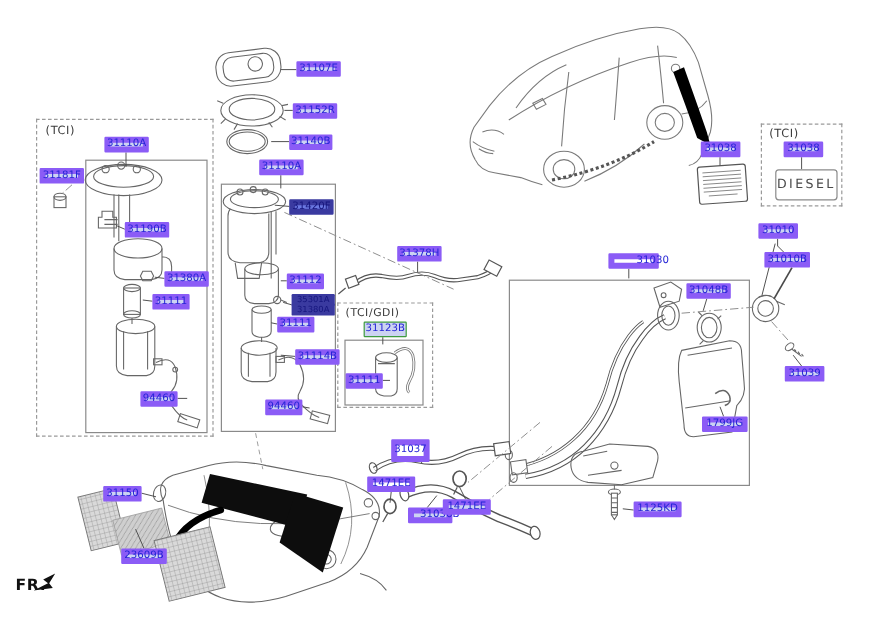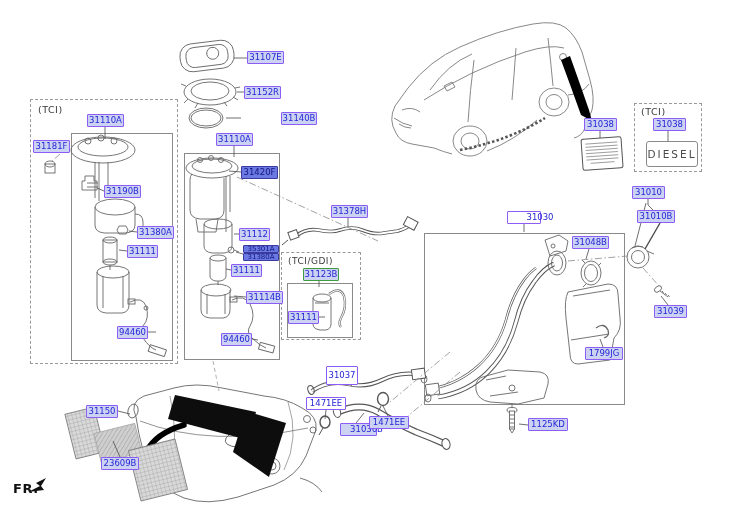--- a/index.html
+++ b/index.html
@@ -3,21 +3,21 @@
 <meta charset="utf-8">
 <style>
   html,body{margin:0;padding:0;background:#fff;}
   #stage{position:relative;width:735px;height:528px;background:#ffffff;overflow:hidden;
          font-family:"DejaVu Sans","Liberation Sans",sans-serif;}
   #stage svg{position:absolute;left:0;top:0;}
   .gbox{position:absolute;box-sizing:border-box;}
   .dashed{border:1px dashed #9a9a9a;}
   .solid{border:1px solid #8a8a8a;}
   .grouptxt{position:absolute;color:#3a3a3a;font-size:9.5px;letter-spacing:0.5px;}
-  .plabel{position:absolute;box-sizing:border-box;border:1px solid #8b5cf6;background:#ccd3f2;
+  .plabel{position:absolute;box-sizing:border-box;border:5px solid #8b5cf6;background:#ccd3f2;
           color:#2525d5;font-size:8.5px;display:flex;align-items:center;justify-content:center;
           border-radius:1px;white-space:nowrap;line-height:1;}
   .plabel.white{background:#ffffff;}
   .plabel.highlight{background:#6b79e2;color:#16167e;border-color:#3a3aa0;}
   .plabel.green{border:1.5px solid #3f9b3f;}
   .plabel.small{font-size:7px;text-align:right;}
   #diesel-box{position:absolute;left:646px;top:141px;width:50px;height:24px;border:1.5px solid #8a8a8a;
           border-radius:3px;display:flex;align-items:center;justify-content:center;
           color:#4a4a4a;font-size:10.5px;letter-spacing:2px;}
   #fr{position:absolute;left:13px;top:481px;color:#111;font-size:13px;font-weight:bold;letter-spacing:0.5px;}
@@ -274,21 +274,21 @@
 
   <div id="diesel-box">
     <span>DIESEL</span>
   </div>
 
   <div id="fr">FR.</div>
 
   <div style="position:absolute;left:0;top:0;width:735px;height:528px;pointer-events:none;">
       <div class="plabel normal" style="left: 247px; top: 51px; width: 37px; height: 13px; pointer-events: auto;">31107E</div>
       <div class="plabel normal" style="left: 244px; top: 86px; width: 37px; height: 13px; pointer-events: auto;">31152R</div>
-      <div class="plabel normal" style="left: 241px; top: 112px; width: 36px; height: 13px; pointer-events: auto; margin-left: 40px;">31140B</div>
+      <div class="plabel normal" style="left: 241px; top: 112px; width: 36px; height: 13px; pointer-events: auto;">31140B</div>
       <div class="plabel normal" style="left: 87px; top: 114px; width: 37px; height: 13px; pointer-events: auto;">31110A</div>
       <div class="plabel normal" style="left: 33px; top: 140px; width: 37px; height: 13px; pointer-events: auto;">31181F</div>
       <div class="plabel normal" style="left: 104px; top: 185px; width: 37px; height: 13px; pointer-events: auto;">31190B</div>
       <div class="plabel normal" style="left: 137px; top: 226px; width: 37px; height: 13px; pointer-events: auto;">31380A</div>
       <div class="plabel normal" style="left: 127px; top: 245px; width: 31px; height: 13px; pointer-events: auto;">31111</div>
       <div class="plabel normal" style="left: 117px; top: 326px; width: 31px; height: 13px; pointer-events: auto;">94460</div>
       <div class="plabel normal" style="left: 216px; top: 133px; width: 37px; height: 13px; pointer-events: auto;">31110A</div>
       <div class="plabel highlight" style="left: 241px; top: 166px; width: 37px; height: 13px; pointer-events: auto;">31420F</div>
       <div class="plabel normal" style="left: 239px; top: 228px; width: 31px; height: 13px; pointer-events: auto;">31112</div>
       <div class="plabel highlight small" style="left: 243px; top: 245px; width: 36px; height: 8px; pointer-events: auto;">35301A</div>

